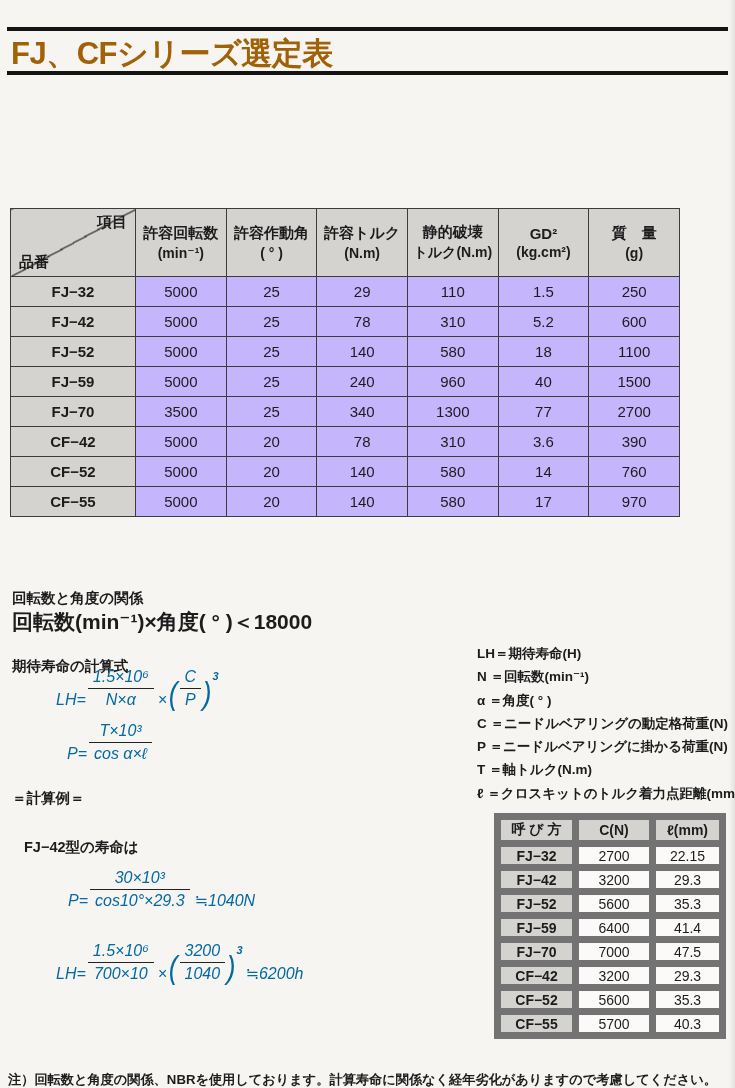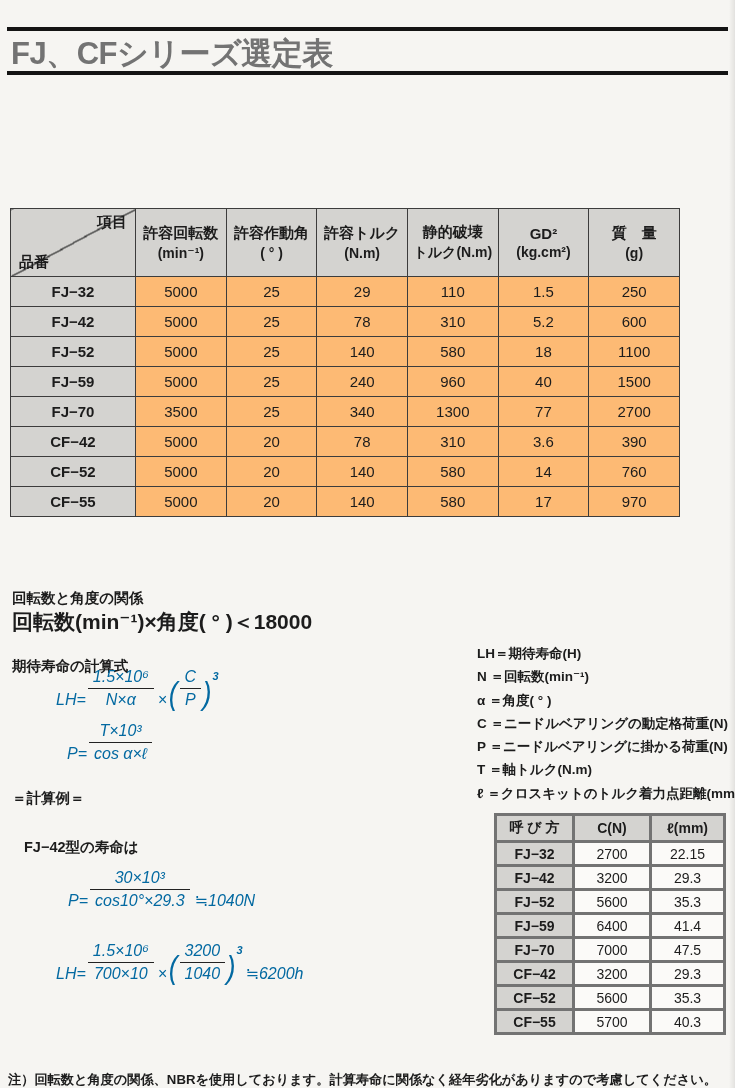--- a/index.html
+++ b/index.html
@@ -13,37 +13,37 @@
     background:#f6f5f2;
     overflow:hidden;
     color:#1c1c1c;
   }
   
   .rule{position:absolute;left:7px;right:7px;height:4px;background:#141414;}
   .rule.top{top:27px;}
   .rule.bottom{top:71px;}
   .page-title{
     position:absolute;left:11px;top:33px;
-    font-size:31px;font-weight:700;color:#737373;
+    font-size:31px;font-weight:700;color:#a16207;
     letter-spacing:-0.5px;white-space:nowrap;
   }
   
   table{border-collapse:collapse;table-layout:fixed;}
   .main-table{
     position:absolute;left:10px;top:208px;width:670px;
     font-size:15px;
   }
   .main-table th,.main-table td{
     border:1px solid #3c3c3c;text-align:center;vertical-align:middle;
     padding:0;
   }
   .main-table thead tr{height:68px;}
   .main-table tbody tr{height:30px;}
   .main-table th{background:#d4d3d0;font-weight:700;}
-  .main-table td{background:#fdba74;font-weight:500;}
+  .main-table td{background:#c4b5fd;font-weight:500;}
   .main-table td.rowhead{background:#d4d3d0;font-weight:600;}
   .unit-line{display:block;font-weight:700;font-size:14px;margin-top:2px;}
   .col-label{display:block;}
   .corner-cell{
     position:relative;
     background:
       linear-gradient(to bottom right,
         transparent calc(50% - 0.7px),
         #3c3c3c calc(50% - 0.7px),
         #3c3c3c calc(50% + 0.7px),
@@ -79,21 +79,21 @@
   
   .legend{position:absolute;left:477px;top:642px;}
   .legend-item{
     font-size:13.5px;font-weight:600;line-height:23.3px;white-space:nowrap;
   }
   
   .ref-table{
     position:absolute;left:494px;top:813px;width:232px;font-size:14px;
   }
   .ref-table th,.ref-table td{
-    border:3px solid #737373;text-align:center;vertical-align:middle;padding:0;
+    border:7px solid #737373;text-align:center;vertical-align:middle;padding:0;
   }
   .ref-table thead tr{height:27px;}
   .ref-table tbody tr{height:24px;}
   .ref-table th{background:#d4d3d0;font-weight:700;}
   .ref-table td{background:#fbfaf8;font-weight:500;}
   .ref-table td.rowhead{background:#d4d3d0;font-weight:600;}
   
   .edge-shade{position:absolute;right:0;top:0;bottom:0;width:6px;
     background:linear-gradient(to right,rgba(0,0,0,0),rgba(0,0,0,.08));}
 </style>

